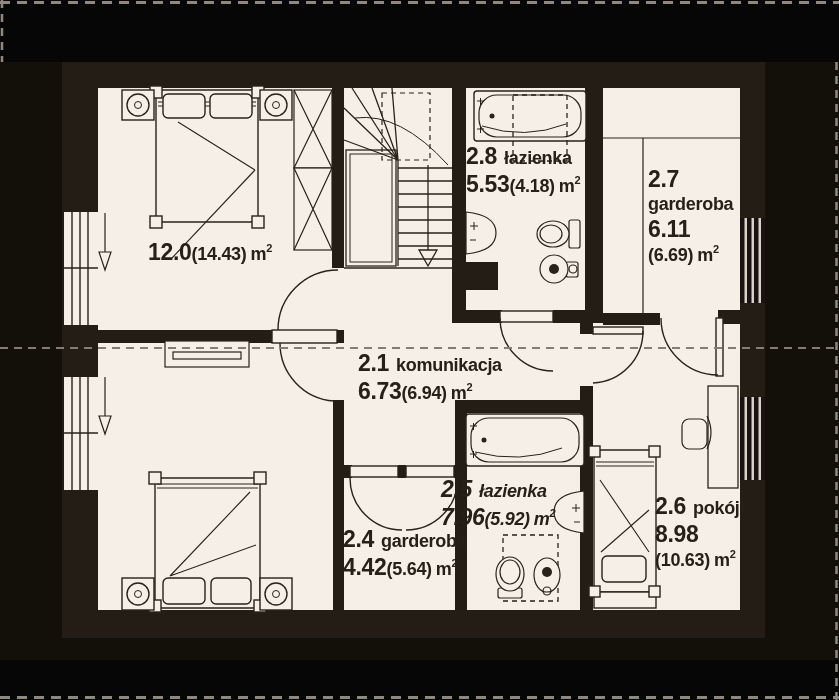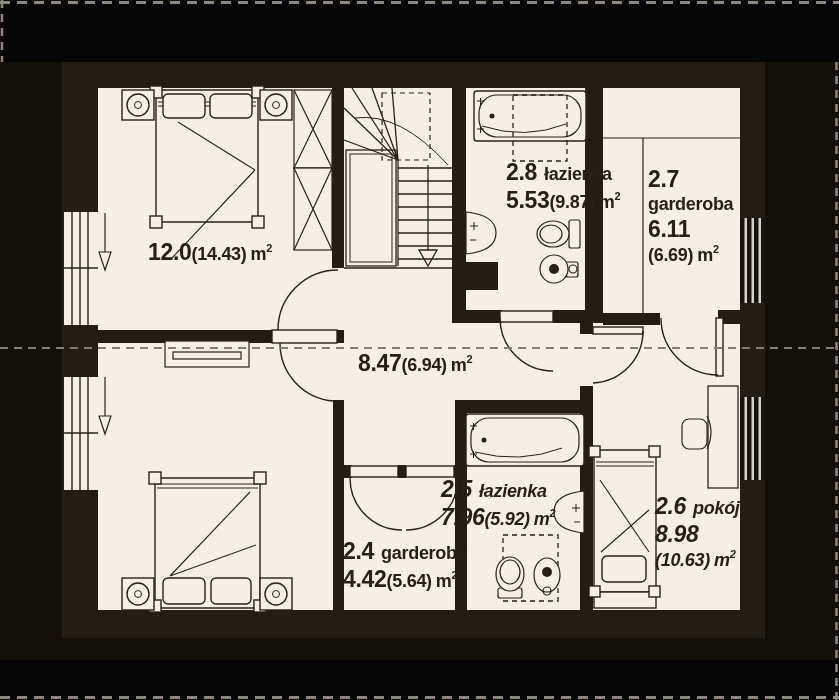--- a/index.html
+++ b/index.html
@@ -250,43 +250,44 @@
       <path d="M2,0 V62" stroke="#8e887d" stroke-width="2.5" stroke-dasharray="8,6"></path>
     </g>
   </svg>
 
   <div class="lbl" style="left:148px;top:240px;">
     <span class="row"><span class="area">12.0</span><span class="alt">(14.43)</span><span class="unit"><span>m</span><sup>2</sup></span></span>
   </div>
 
 
   <div class="lbl" style="left:358px;top:351px;">
-    <span class="row"><span class="area">8.47</span><span class="alt">(6.94)</span><span class="unit"><span>m</span><sup>2</sup></span></span>
-  </div>
-
-  <div class="lbl" style="left:466px;top:160px;padding-left:40px;">
+    <span class="row"><span class="num">2.1</span><span class="rname">komunikacja</span></span>
+    <span class="row"><span class="area">6.73</span><span class="alt">(6.94)</span><span class="unit"><span>m</span><sup>2</sup></span></span>
+  </div>
+
+  <div class="lbl" style="left:466px;top:144px;">
     <span class="row"><span class="num">2.8</span><span class="rname">łazienka</span></span>
-    <span class="row"><span class="area">5.53</span><span class="alt">(9.87)</span><span class="unit"><span>m</span><sup>2</sup></span></span>
+    <span class="row"><span class="area">5.53</span><span class="alt">(4.18)</span><span class="unit"><span>m</span><sup>2</sup></span></span>
   </div>
 
   <div class="lbl" style="left:648px;top:167px;">
     <span class="row"><span class="num">2.7</span></span>
     <span class="row"><span class="rname">garderoba</span></span>
     <span class="row"><span class="area">6.11</span></span>
     <span class="row"><span class="alt">(6.69)</span><span class="unit"><span>m</span><sup>2</sup></span></span>
   </div>
 
   <div class="lbl" style="left:441px;top:477px;font-style:italic;">
     <span class="row"><span class="num">2.5</span><span class="rname">łazienka</span></span>
     <span class="row"><span class="area">7.96</span><span class="alt">(5.92)</span><span class="unit"><span>m</span><sup>2</sup></span></span>
   </div>
 
-  <div class="lbl" style="left:343px;top:539px;">
+  <div class="lbl" style="left:343px;top:527px;">
     <span class="row"><span class="num">2.4</span><span class="rname">garderoba</span></span>
     <span class="row"><span class="area">4.42</span><span class="alt">(5.64)</span><span class="unit"><span>m</span><sup>2</sup></span></span>
   </div>
 
-  <div class="lbl" style="left:655px;top:494px;font-style:italic;">
+  <div class="lbl" style="left:655px;top:494px;">
     <span class="row"><span class="num">2.6</span><span class="rname">pokój</span></span>
     <span class="row"><span class="area">8.98</span></span>
     <span class="row"><span class="alt">(10.63)</span><span class="unit"><span>m</span><sup>2</sup></span></span>
   </div>
 </div>
 
 </body></html>

